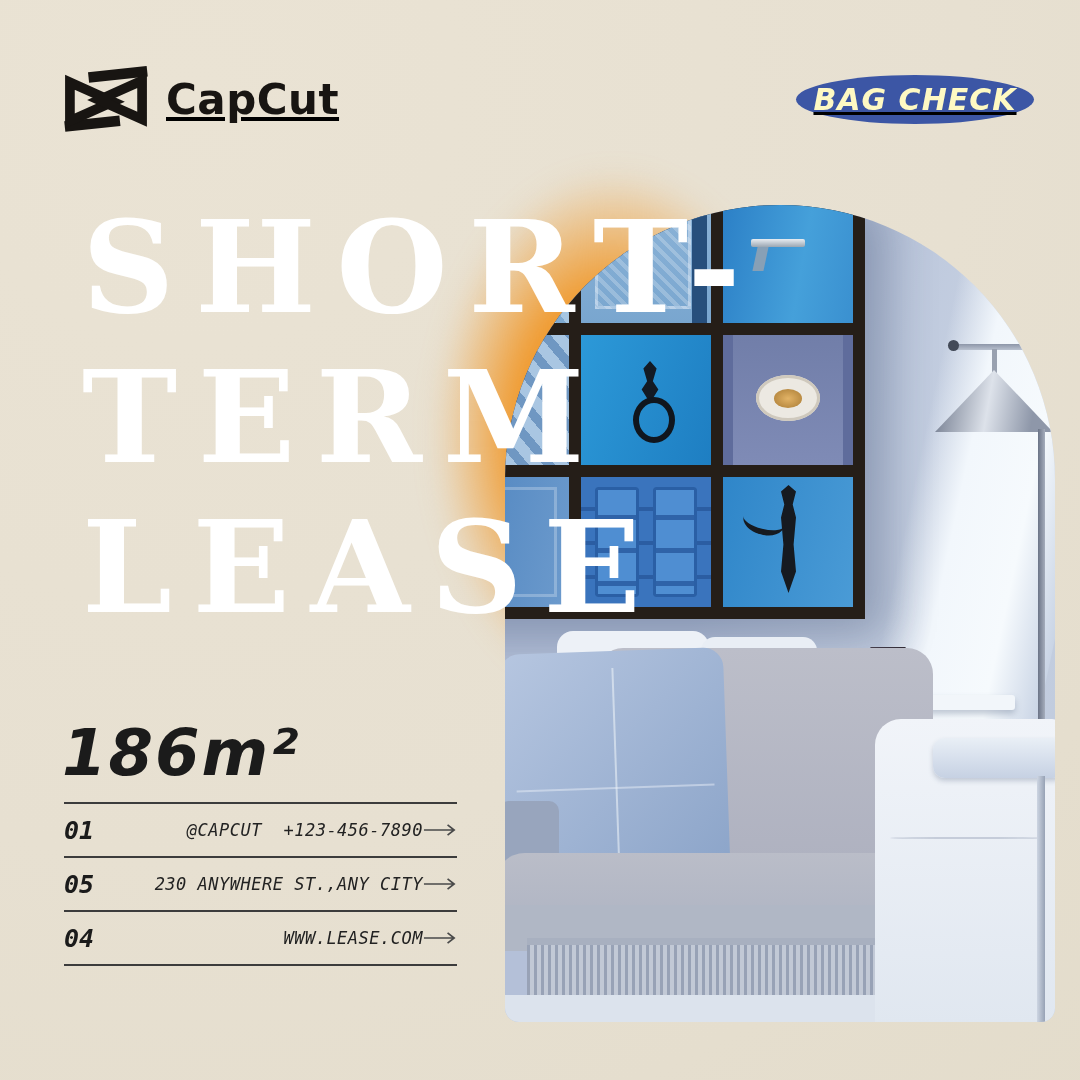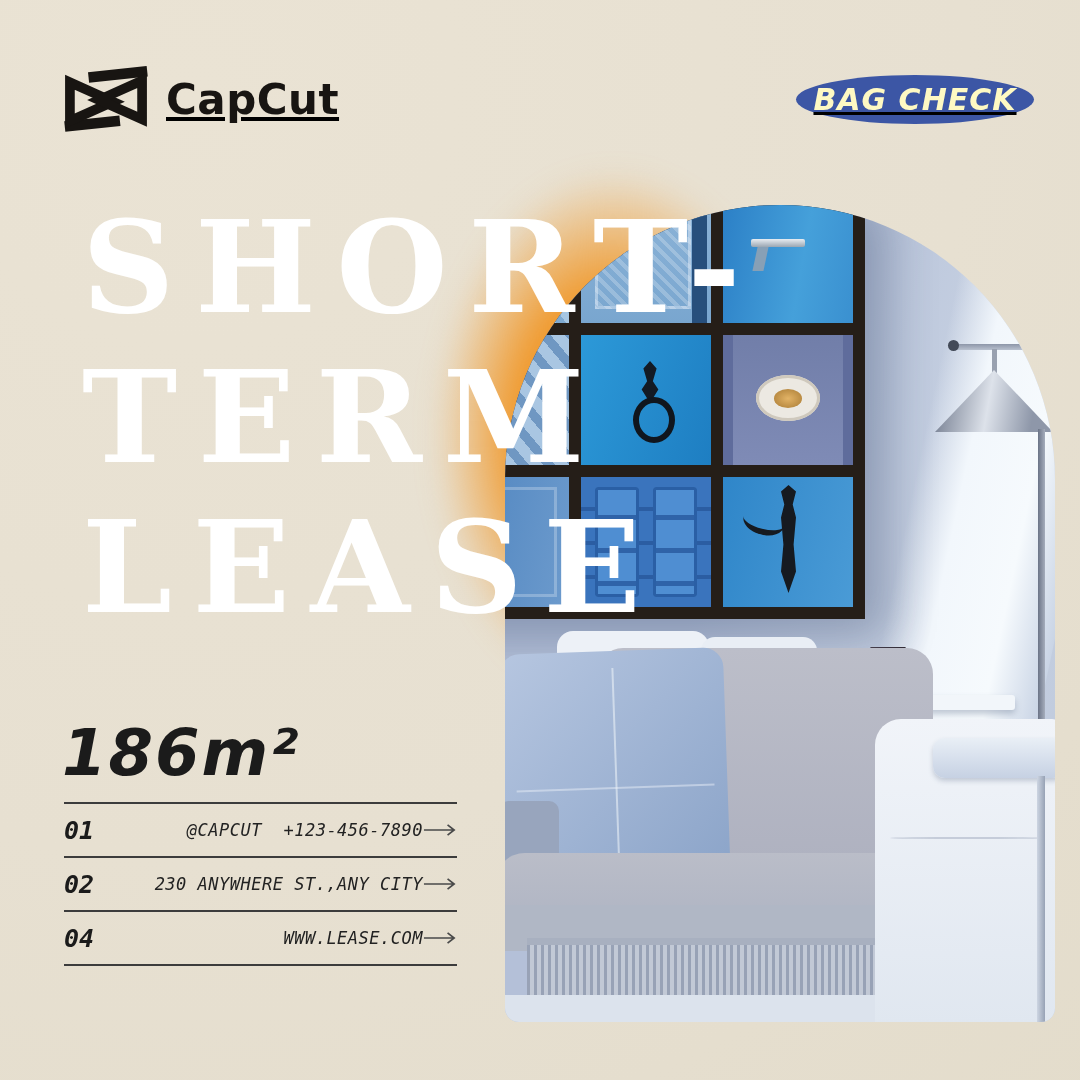--- a/index.html
+++ b/index.html
@@ -217,21 +217,21 @@
       <span class="row-text">@CAPCUT  +123-456-7890</span>
       <span class="row-arrow">
         <svg width="34" height="14" viewBox="0 0 36 14">
           <path d="M1 7 H33 M26 1.5 L33 7 L26 12.5" fill="none" stroke="#4a4a4a" stroke-width="1.8"></path>
         </svg>
       </span>
     </div>
     <div class="rule"></div>
 
     <div class="row">
-      <span class="row-num">02</span>
+      <span class="row-num">05</span>
       <span class="row-text">230 ANYWHERE ST.,ANY CITY</span>
       <span class="row-arrow">
         <svg width="34" height="14" viewBox="0 0 36 14">
           <path d="M1 7 H33 M26 1.5 L33 7 L26 12.5" fill="none" stroke="#4a4a4a" stroke-width="1.8"></path>
         </svg>
       </span>
     </div>
     <div class="rule"></div>
 
     <div class="row">

